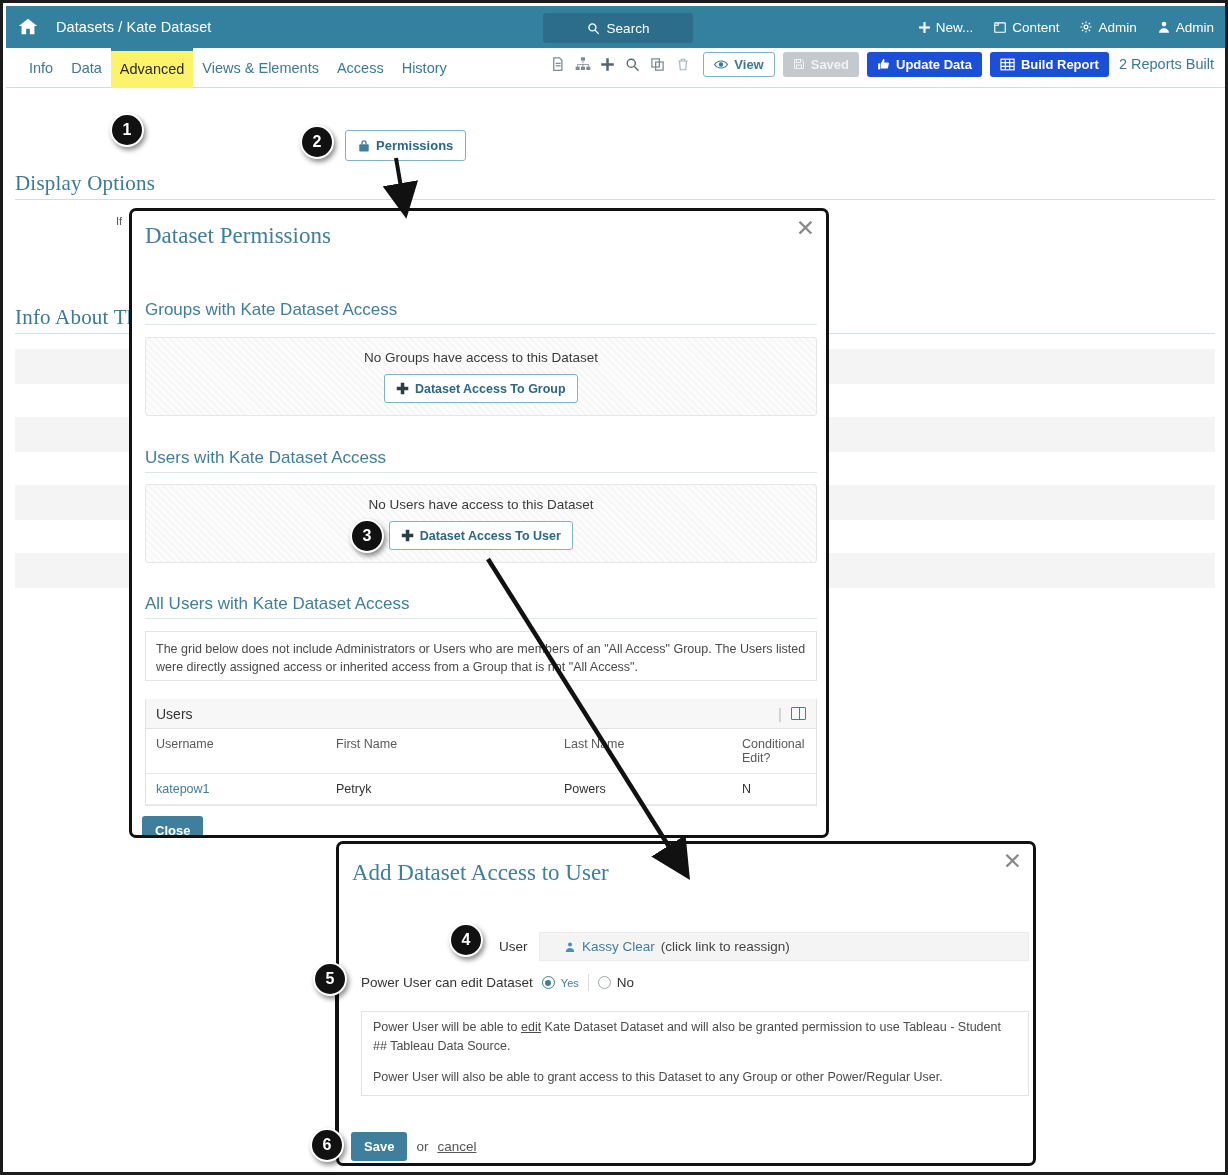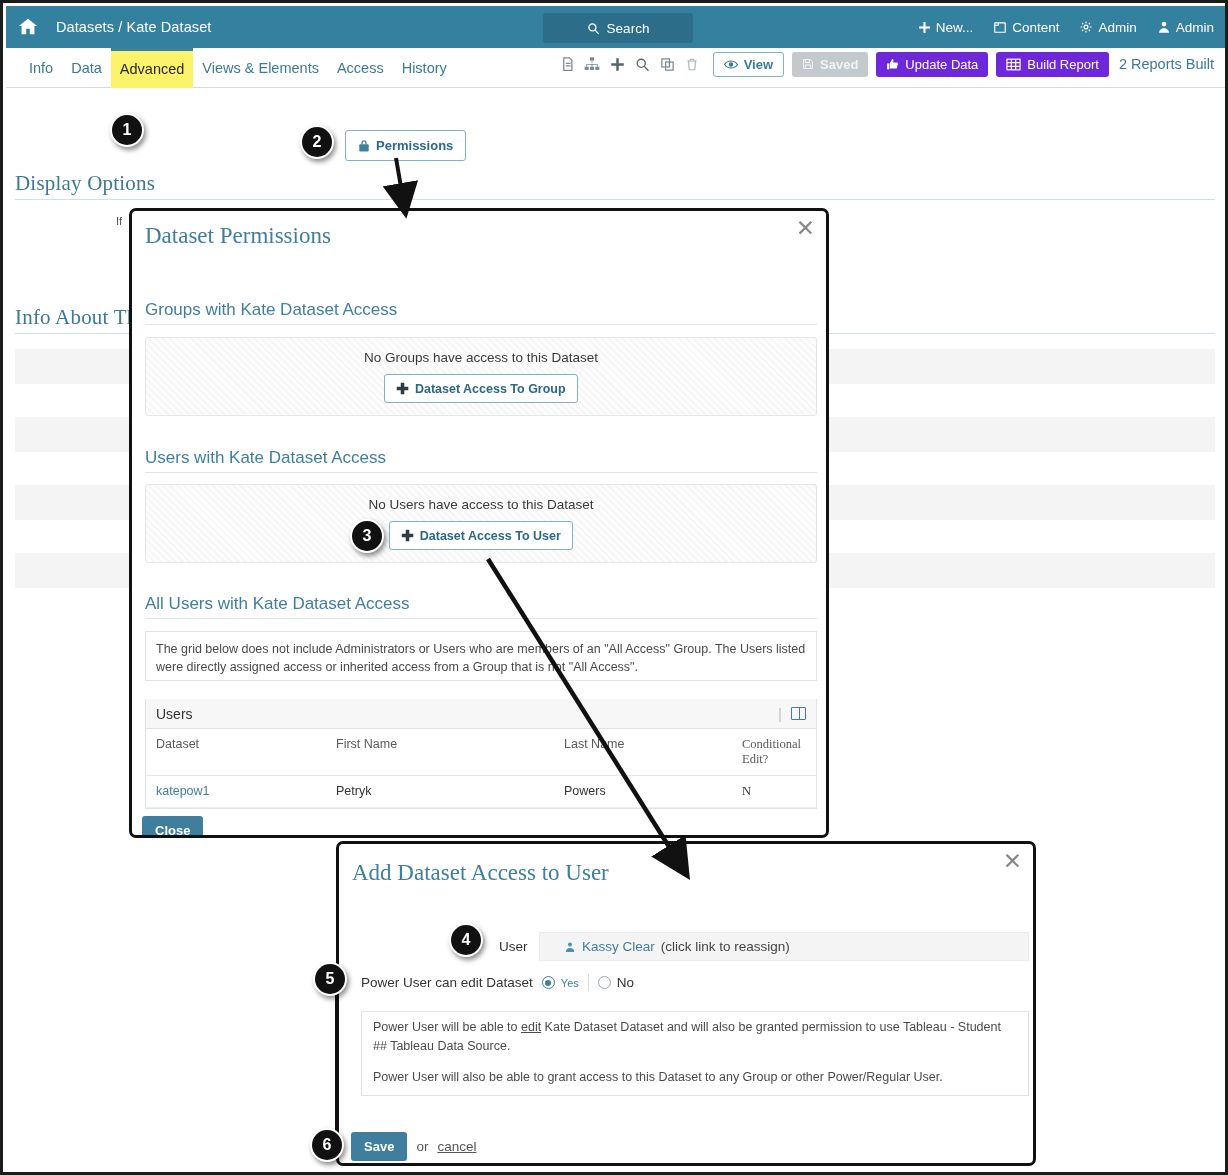--- a/index.html
+++ b/index.html
@@ -69,22 +69,22 @@
     border:1px solid #7fb2c9; border-radius:3px; background:#fff;
     color:#3b7a96; font-size:13px; font-weight:bold; height:25px; padding:0 10px; margin-left:8px;
   }
   .btn-saved {
     display:flex; align-items:center; gap:6px;
     background:#c3c9cc; border-radius:3px; color:#f0f3f4;
     font-size:13px; font-weight:bold; height:25px; padding:0 10px; margin-left:8px;
   }
   .btn-green {
     display:flex; align-items:center; gap:6px;
-    background:#6d28d9; border-radius:3px; color:#ffffff;
-    font-size:13px; font-weight:normal; height:25px; padding:0 10px; margin-left:8px;
+    background:#1d4ed8; border-radius:3px; color:#ffffff;
+    font-size:13px; font-weight:bold; height:25px; padding:0 10px; margin-left:8px;
   }
   .reports-built { font-size:14.5px; color:#3b7a96; margin-left:10px; white-space:nowrap;}
 
   
   .section-title {
     position:absolute; font-family:"Liberation Serif", serif;
     font-size:21px; color:#3b7a96; letter-spacing:.2px;
   }
   .section-rule { position:absolute; height:1px; background:#cfe0e8; }
   .small-if { position:absolute; font-size:11px; color:#555; }
@@ -138,21 +138,21 @@
     display:flex; align-items:center; justify-content:space-between;
     padding:0 10px; height:30px; font-size:14px; color:#333;
   }
   .grid-cap-right { display:flex; align-items:center; gap:9px; color:#b9c2c7; }
   .cols-icon { width:15px; height:13px; border:1.6px solid #3f7f9d; border-radius:1px; position:relative; }
   .cols-icon:after { content:""; position:absolute; left:50%; top:0; bottom:0; width:1.6px; background:#3f7f9d; }
   .grid-head, .grid-row { display:flex; font-size:12.5px; }
   .grid-head { color:#5a5a5a; border-bottom:1px solid #e7e7e7; }
   .grid-head > div, .grid-row > div { padding:8px 8px 8px 10px; }
   .grid-row { color:#333; border-bottom:1px solid #eee; }
-  .c1 { width:180px; } .c2 { width:228px; } .c3 { width:178px; } .c4 { flex:1;font-family:Liberation Serif, serif; }
+  .c1 { width:180px; } .c2 { width:228px; } .c3 { width:178px; } .c4 { flex:1; }
   .link-blue { color:#3f7f9d; }
   .btn-solid {
     background:#3f7f9d; color:#fff; font-size:13px; font-weight:bold;
     border-radius:3px; padding:7px 13px; display:inline-block;
   }
 
   
   #modal2 {
     position:absolute; left:333px; top:838px; width:700px; height:325px;
     background:#ffffff; border:3px solid #111; border-radius:7px;
@@ -372,21 +372,21 @@
 
     <div class="grid-wrap" style="position:absolute; left:13px; top:488px; width:672px;">
       <div class="grid-cap">
         <span>Users</span>
         <span class="grid-cap-right">
           <span style="font-size:15px;">|</span>
           <span class="cols-icon"></span>
         </span>
       </div>
       <div class="grid-head">
-        <div class="c1">Dataset</div>
+        <div class="c1">Username</div>
         <div class="c2">First Name</div>
         <div class="c3">Last Name</div>
         <div class="c4">Conditional Edit?</div>
       </div>
       <div class="grid-row">
         <div class="c1 link-blue">katepow1</div>
         <div class="c2">Petryk</div>
         <div class="c3">Powers</div>
         <div class="c4">N</div>
       </div>

